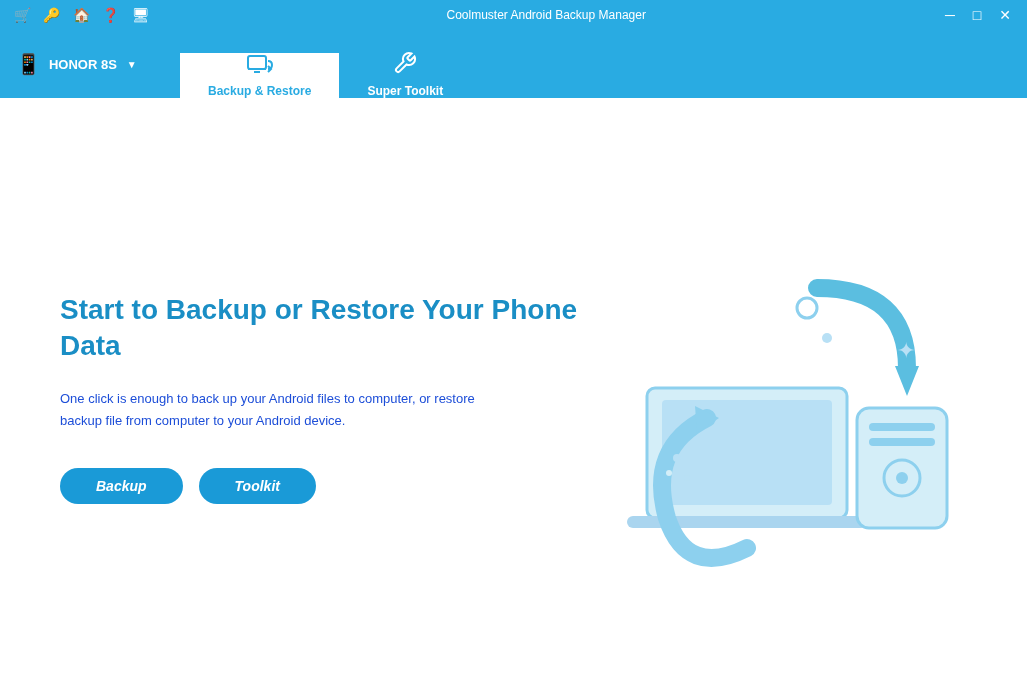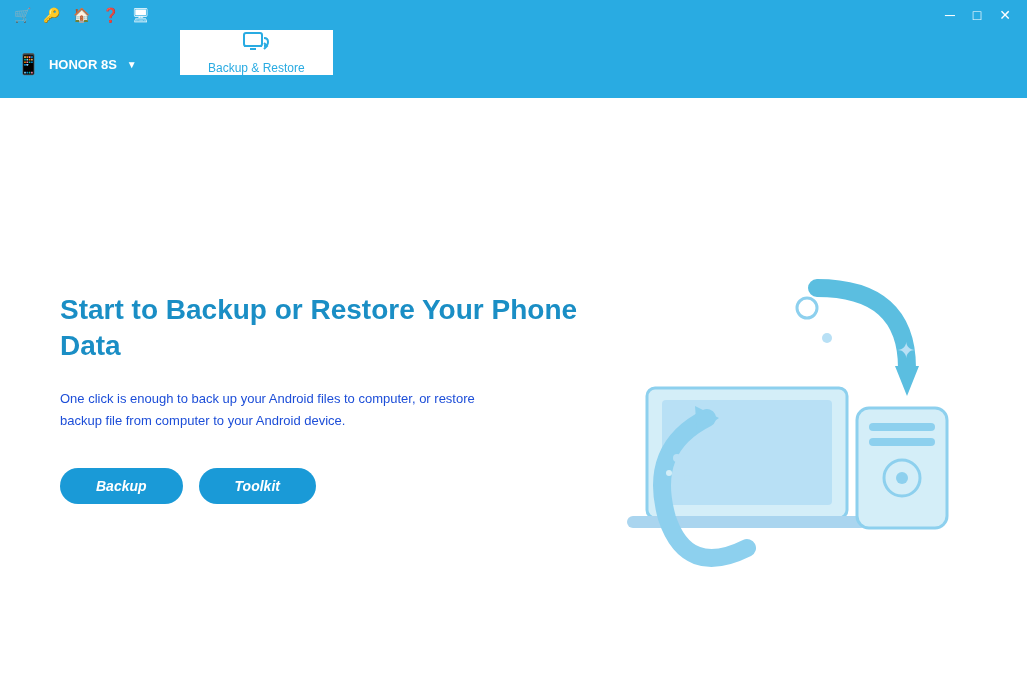--- a/index.html
+++ b/index.html
@@ -60,21 +60,22 @@
     }
     .device-icon {
       font-size: 20px;
     }
     .dropdown-arrow {
       font-size: 10px;
       margin-left: 2px;
     }
     .nav-tabs {
       display: flex;
-      align-items: flex-start;
+      align-items: flex-end;
+      font-weight: bold;
     }
     .nav-tab {
       display: flex;
       flex-direction: column;
       align-items: center;
       justify-content: center;
       padding: 0 28px;
       cursor: pointer;
       gap: 4px;
       color: white;
@@ -154,20 +155,21 @@
 <body>
 
 <div class="title-bar">
   <div class="title-icons">
     <span class="title-bar-icon">🛒</span>
     <span class="title-bar-icon">🔑</span>
     <span class="title-bar-icon">🏠</span>
     <span class="title-bar-icon">❓</span>
     <span class="title-bar-icon">🖥</span>
   </div>
+  <span class="title-bar-title">Coolmuster Android Backup Manager</span>
   <div class="title-bar-controls">
     <button class="title-bar-btn">─</button>
     <button class="title-bar-btn">□</button>
     <button class="title-bar-btn">✕</button>
   </div>
 </div>
 
 <div class="nav-bar">
   <div class="device-info">
     <span class="device-icon">📱</span>
@@ -180,20 +182,28 @@
         <svg width="28" height="22" viewBox="0 0 28 22" fill="none" xmlns="http://www.w3.org/2000/svg">
           <rect x="2" y="3" width="18" height="13" rx="2" stroke="#29abe2" stroke-width="2" fill="none"></rect>
           <line x1="2" y1="16" x2="20" y2="16" stroke="#29abe2" stroke-width="2"></line>
           <line x1="8" y1="19" x2="14" y2="19" stroke="#29abe2" stroke-width="2"></line>
           <path d="M22 8 Q26 8 26 12 Q26 16 22 16" stroke="#29abe2" stroke-width="2" fill="none"></path>
           <polyline points="22,13 25,16 22,19" stroke="#29abe2" stroke-width="2" fill="none"></polyline>
         </svg>
       </span>
       <span>Backup &amp; Restore</span>
     </div>
+    <div class="nav-tab">
+      <span class="nav-tab-icon">
+        <svg width="24" height="24" viewBox="0 0 24 24" fill="none" xmlns="http://www.w3.org/2000/svg">
+          <path d="M14.7 6.3a1 1 0 0 0 0 1.4l1.6 1.6a1 1 0 0 0 1.4 0l3.77-3.77a6 6 0 0 1-7.94 7.94l-6.91 6.91a2.12 2.12 0 0 1-3-3l6.91-6.91a6 6 0 0 1 7.94-7.94l-3.77 3.77z" stroke="white" stroke-width="2" fill="none"></path>
+        </svg>
+      </span>
+      <span>Super Toolkit</span>
+    </div>
   </div>
 </div>
 
 <div class="main-content">
   <div class="left-content">
     <h1 class="main-heading">Start to Backup or Restore Your Phone Data</h1>
     <p class="main-desc">One click is enough to back up your Android files to computer, or restore backup file from computer to your Android device.</p>
     <div class="action-buttons">
       <button class="btn-primary">Backup</button>
       <button class="btn-primary">Toolkit</button>

